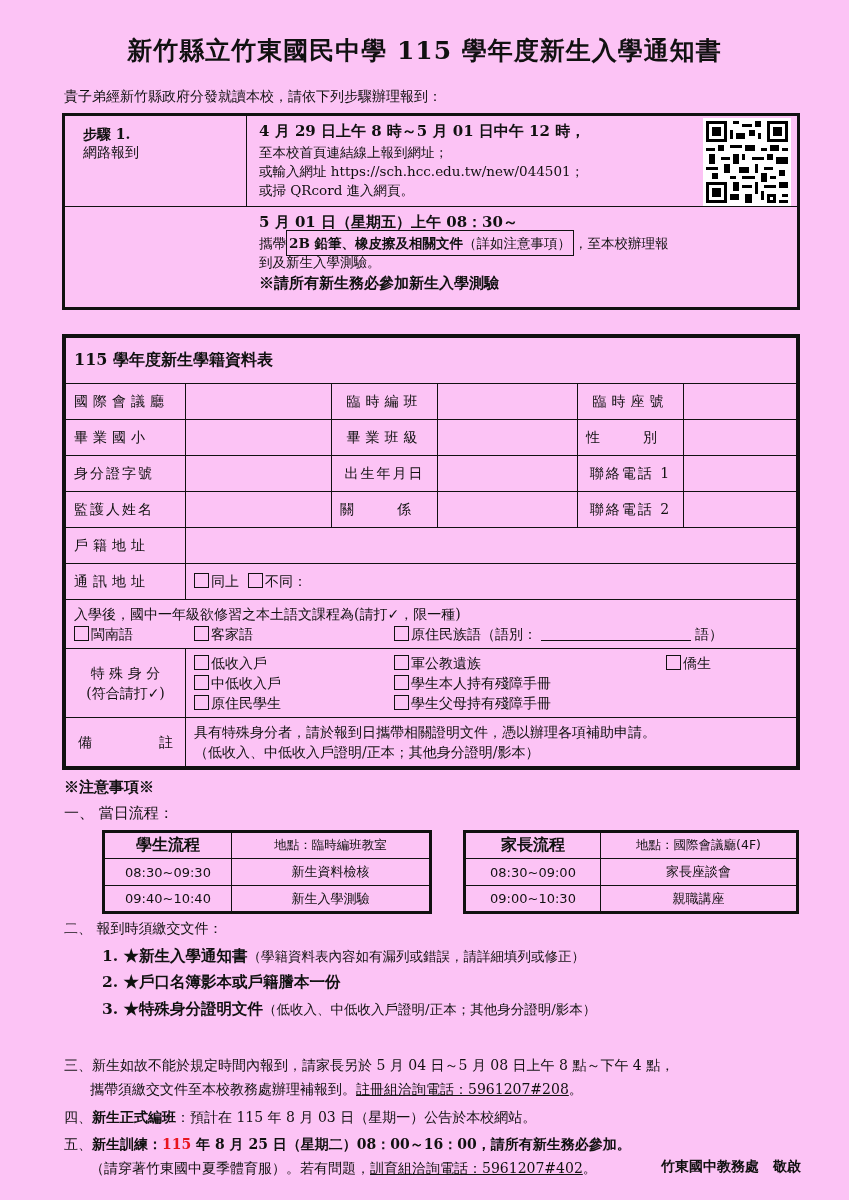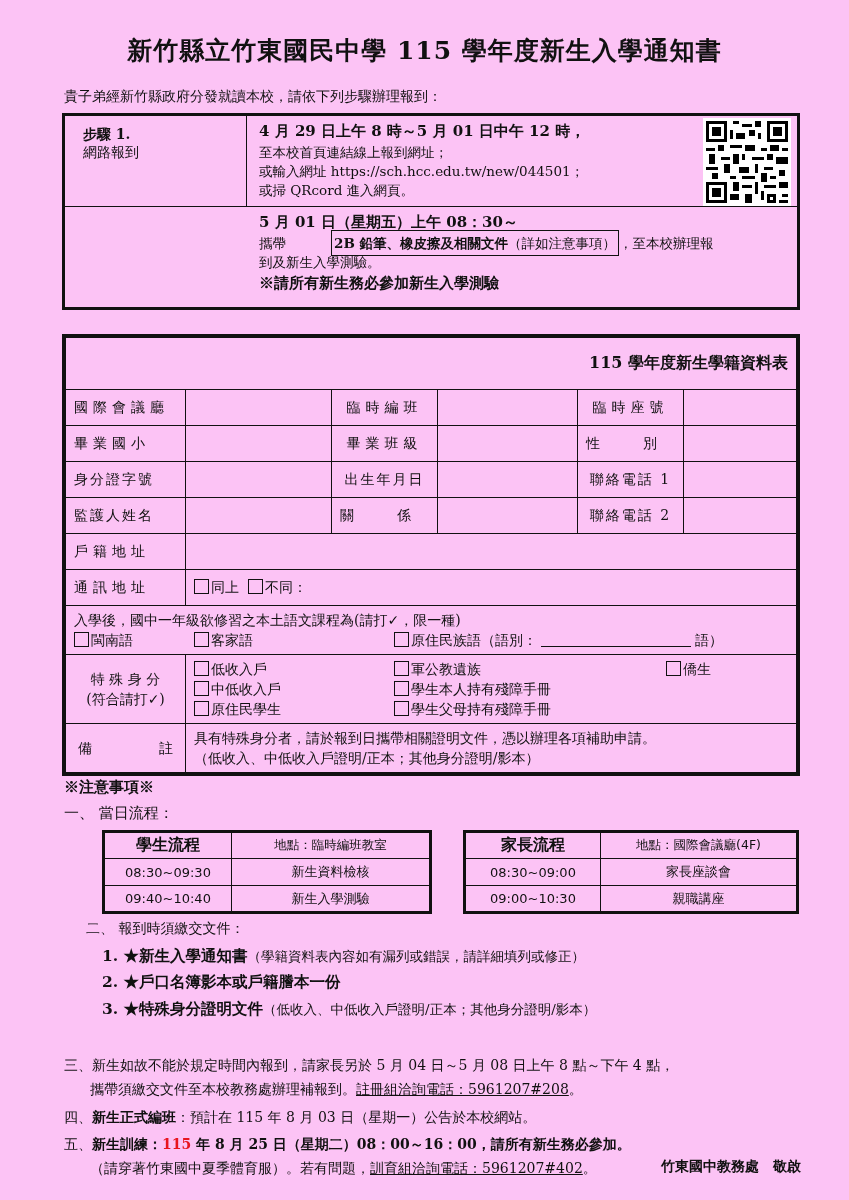--- a/index.html
+++ b/index.html
@@ -13,47 +13,47 @@
   
   .steps { position: absolute; left: 62px; top: 113px; width: 738px; height: 197px; border: 3px solid #111; }
   .step-row { position: absolute; left: 0; width: 732px; border-bottom: 1.5px solid #111; }
   .step-row.r1 { top: 0; height: 91px; }
   .step-row.r2 { top: 91px; height: 100px; border-bottom: none; }
   .step-left { position: absolute; left: 0; top: 0; width: 182px; height: 100%; border-right: 1.5px solid #111; padding: 10px 0 0 18px; }
   .step-no { font-weight: bold; font-size: 14px; }
   .step-name { font-size: 14px; margin-top: 0; }
   .step-right { position: absolute; left: 184px; top: 0; right: 0; height: 100%; padding: 6px 0 0 10px; font-size: 13.5px; line-height: 19px; }
   .step-right .hl { font-weight: bold; font-size: 15px; margin-bottom: 2px; }
-  .boxed { border: 1.5px solid #111; padding: 4px 2px; margin-left: 45px; }
+  .boxed { border: 1.5px solid #111; padding: 4px 2px; }
   .qr { position: absolute; right: 6px; top: 2px; width: 88px; height: 88px; background: #fff; }
 
   
   .regtbl { position: absolute; left: 62px; top: 334px; width: 738px; border: 3px solid #111; }
   table { border-collapse: collapse; }
   .regtbl table { width: 100%; }
   .regtbl td { border: 1.5px solid #111; font-size: 14px; height: 36px; padding: 0 8px; }
-  .regtbl .head { text-align: right; font-weight: bold; font-size: 16px; height: 52px; }
+  .regtbl .head { text-align: left; font-weight: bold; font-size: 16px; height: 46px; }
   .lbl { letter-spacing: 5px; }
   .lbl2 { display: flex; justify-content: space-between; }
   .cb { display: inline-block; width: 15px; height: 15px; border: 1.2px solid #111; vertical-align: -2px; margin-right: 2px; background: transparent; }
   .underline-blank { display: inline-block; width: 150px; border-bottom: 1px solid #111; height: 14px; vertical-align: -2px; margin: 0 4px; }
 
   .opt-row td { padding: 4px 8px; line-height: 20px; }
 
   
   .notes-title { position: absolute; left: 64px; top: 778px; font-size: 15px; font-weight: bold; }
   .n1 { position: absolute; left: 64px; top: 804px; font-size: 15px; }
   .flow { position: absolute; top: 830px; border: 3px solid #111; }
   .flow td { border: 1px solid #111; height: 27px; text-align: center; font-family: "DejaVu Sans", sans-serif; font-size: 13px; }
   .flow .fh { font-weight: bold; font-size: 16px; }
   .flow .fl { font-size: 12.5px; }
   .flow.a { left: 102px; width: 330px; }
   .flow.b { left: 463px; width: 336px; }
 
-  .n2 { position: absolute; left: 64px; top: 920px; font-size: 14px; margin-left: 22px; }
+  .n2 { position: absolute; left: 64px; top: 920px; font-size: 14px; }
   .doc { position: absolute; left: 102px; font-size: 15px; }
   .doc b { font-weight: bold; font-size: 15.5px; }
   .doc .small { font-size: 13.5px; }
   .n3 { position: absolute; left: 64px; font-size: 14px; line-height: 24px; margin-top: 28px; }
   .u { text-decoration: underline; }
   .red { color: #e8141e; }
   .sign { position: absolute; right: 48px; top: 1158px; font-size: 14px; font-weight: bold; }
 </style>
 </head>
 <body>

